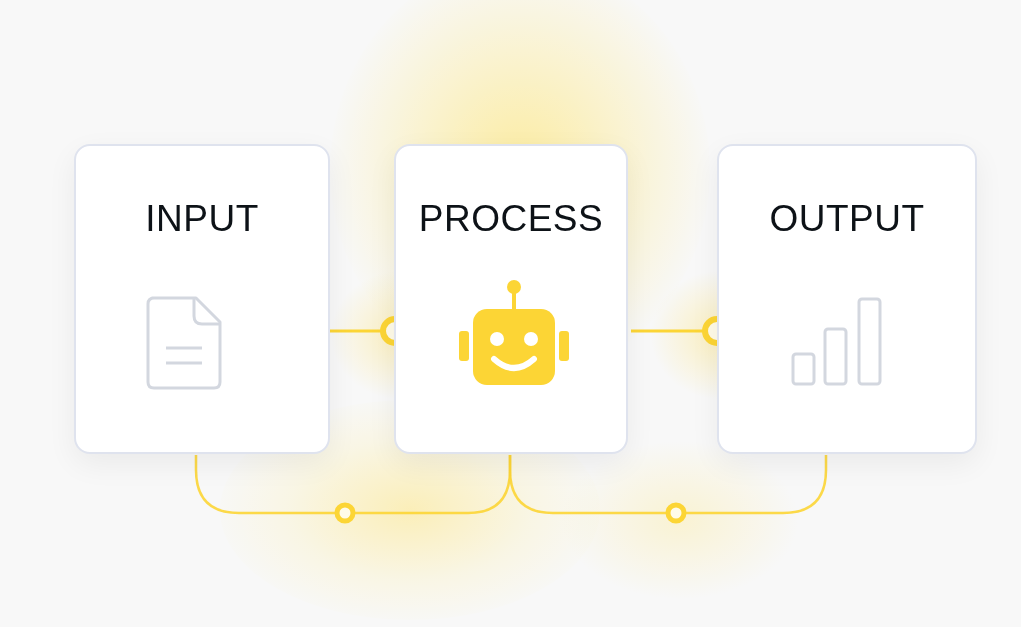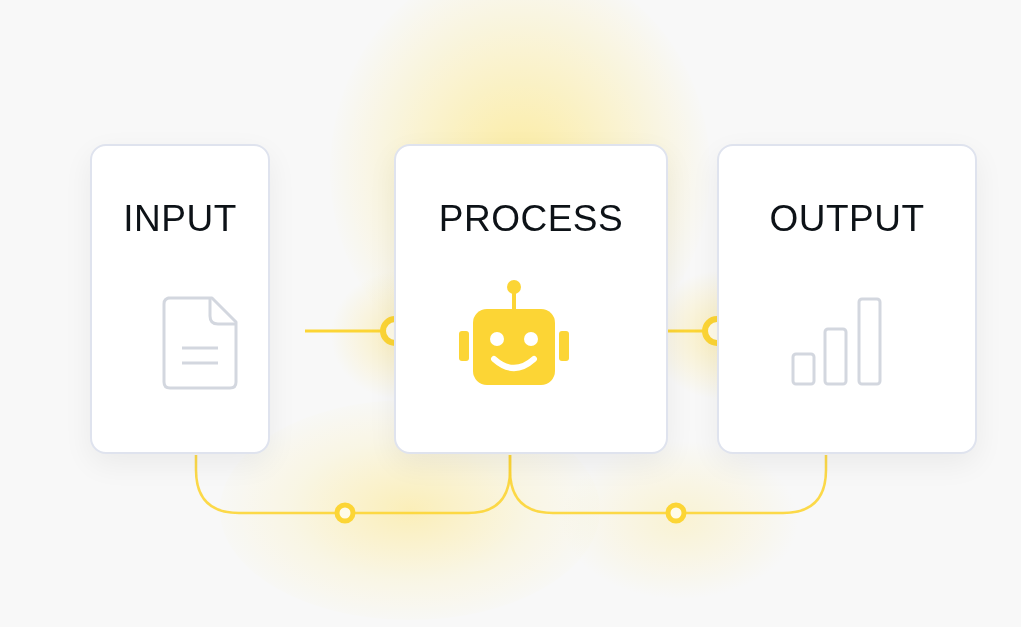--- a/index.html
+++ b/index.html
@@ -33,22 +33,22 @@
   }
   svg.wires { position: absolute; left: 0; top: 0; }
   .card {
     position: absolute; top: 144px; height: 310px;
     background: #ffffff;
     border: 2px solid #dfe3ee;
     border-radius: 16px;
     box-sizing: border-box;
     box-shadow: 0 10px 30px rgba(0,0,0,0.06);
   }
-  .card-input  { left: 90px;  width: 180px; }
-  .card-process{ left: 394px; width: 274px; }
+  .card-input  { left: 74px;  width: 256px; }
+  .card-process{ left: 394px; width: 234px; }
   .card-output { left: 717px; width: 260px; }
   .card-title {
     position: absolute; left: 0; right: 0; top: 52px;
     text-align: center; font-size: 37px; font-weight: 400;
     color: #0d1217; letter-spacing: 0.5px;
   }
   .card-icon { position: absolute; }
   .card-input .card-icon  { left: 70px;  top: 150px; }
   .card-process .card-icon{ left: 60px;  top: 133px; }
   .card-output .card-icon { left: 70px;  top: 150px; }

